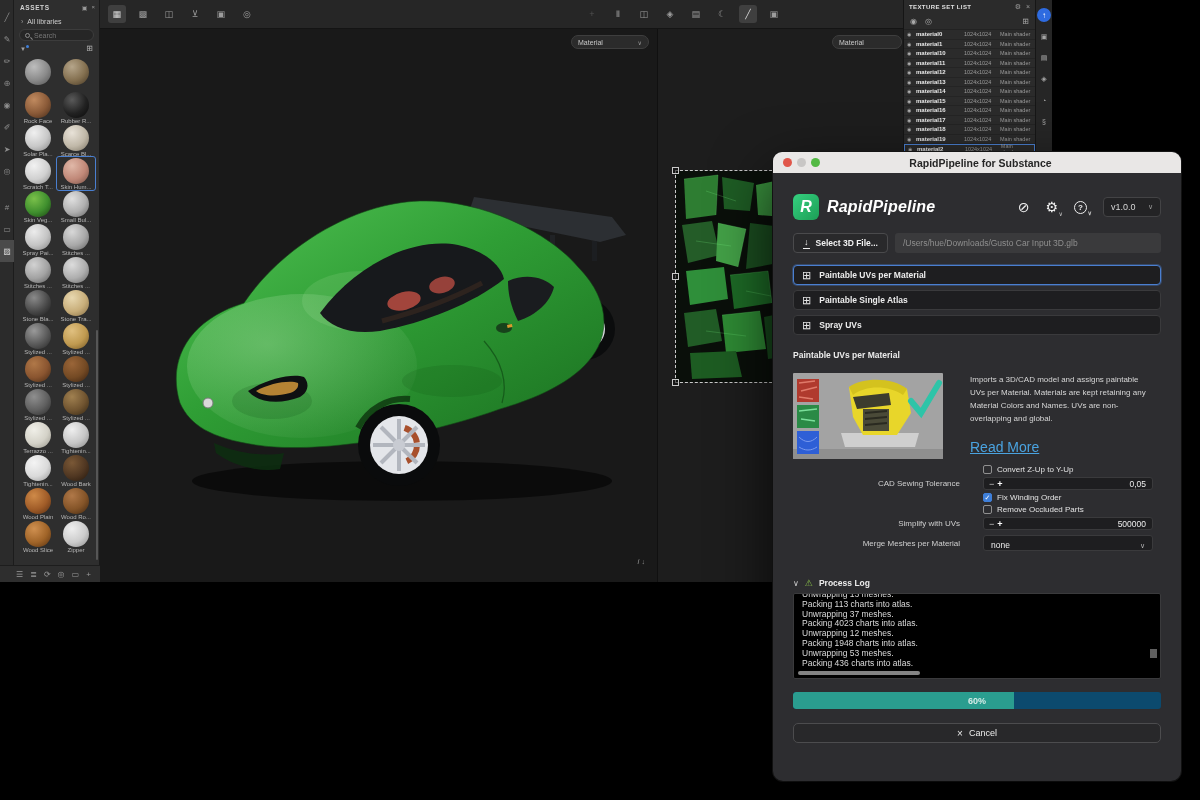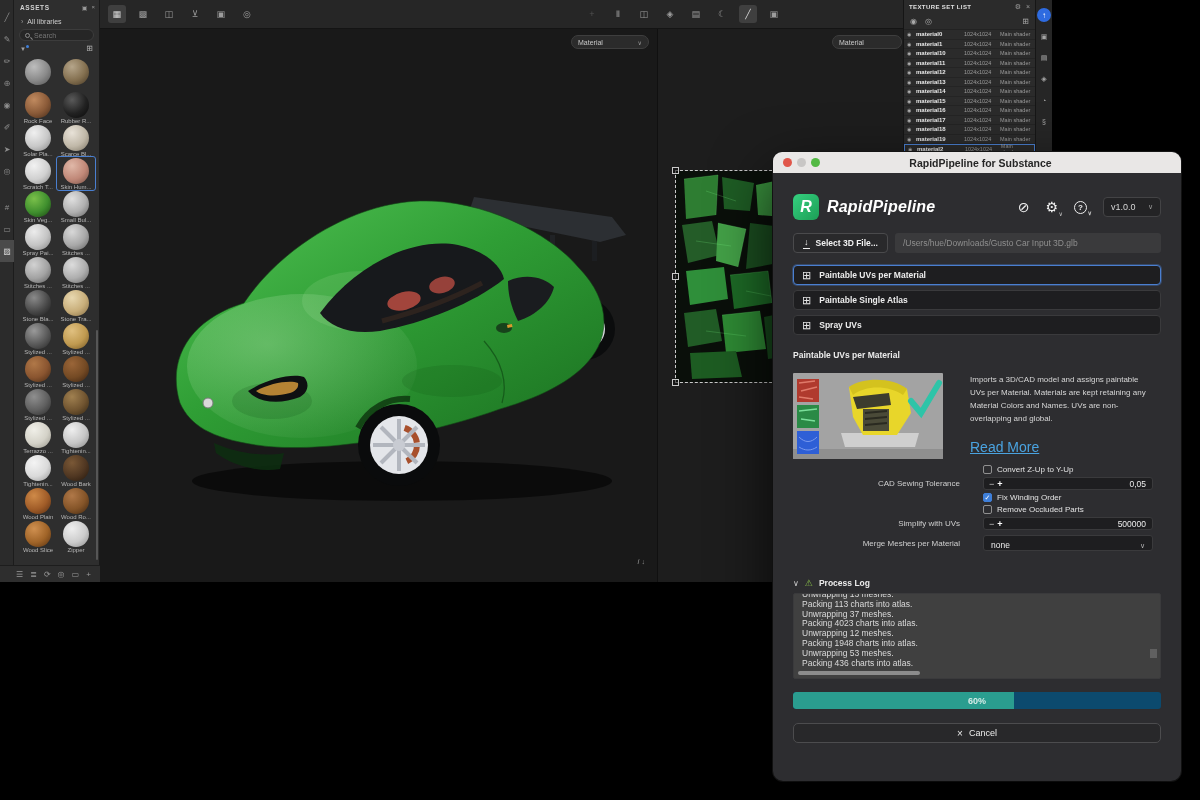--- a/index.html
+++ b/index.html
@@ -155,21 +155,21 @@
   .stepper .val { flex:1; text-align:right; padding-right:6px; color:#ececec; font-size:8.5px; }
   .selbox { height:16px; width:170px; background:#1e1e20; border:1px solid #3a3a3c; border-radius:3px;
     display:flex; align-items:flex-end; padding:0 7px; }
   .selbox .val { flex:1; color:#ececec; font-size:8.5px; }
   .selbox .chev { color:#b0b0b0; font-size:7px; }
 
   .loghdr { margin-top:27px; display:flex; align-items:center; gap:6px; }
   .loghdr .chev { color:#cfcfcf; font-size:8px; }
   .loghdr .warn { color:#8bc34a; font-size:9px; }
   .loghdr .t { color:#ececec; font-size:8.5px; font-weight:bold; }
-  #logbox { margin-top:5px; height:86px; background:#404040; border:1px solid #3a3a3c; border-radius:2px;
+  #logbox { margin-top:5px; height:86px; background:#000000; border:1px solid #3a3a3c; border-radius:2px;
     position:relative; overflow:hidden; padding:0 8px; }
   #loglines { margin-top:-4px; }
   #loglines div { color:#dadada; font-size:8.5px; line-height:9.8px; white-space:nowrap; }
   #vscroll { position:absolute; right:3px; bottom:20px; width:7px; height:9px; background:#606060; }
   #hscroll { position:absolute; left:4px; bottom:3px; width:122px; height:4px; background:#9a9a9a; border-radius:2px; opacity:.85; }
 
   #progress { margin-top:13px; height:17px; background:#0c4a6e; border-radius:3px; position:relative; overflow:hidden; }
   #pfill { position:absolute; left:0; top:0; bottom:0; background:#2a9d8f; border-radius:3px 0 0 3px; }
   #plabel { position:absolute; inset:0; display:flex; align-items:center; justify-content:center;
     color:#d6ece8; font-size:9px; font-weight:bold; }

